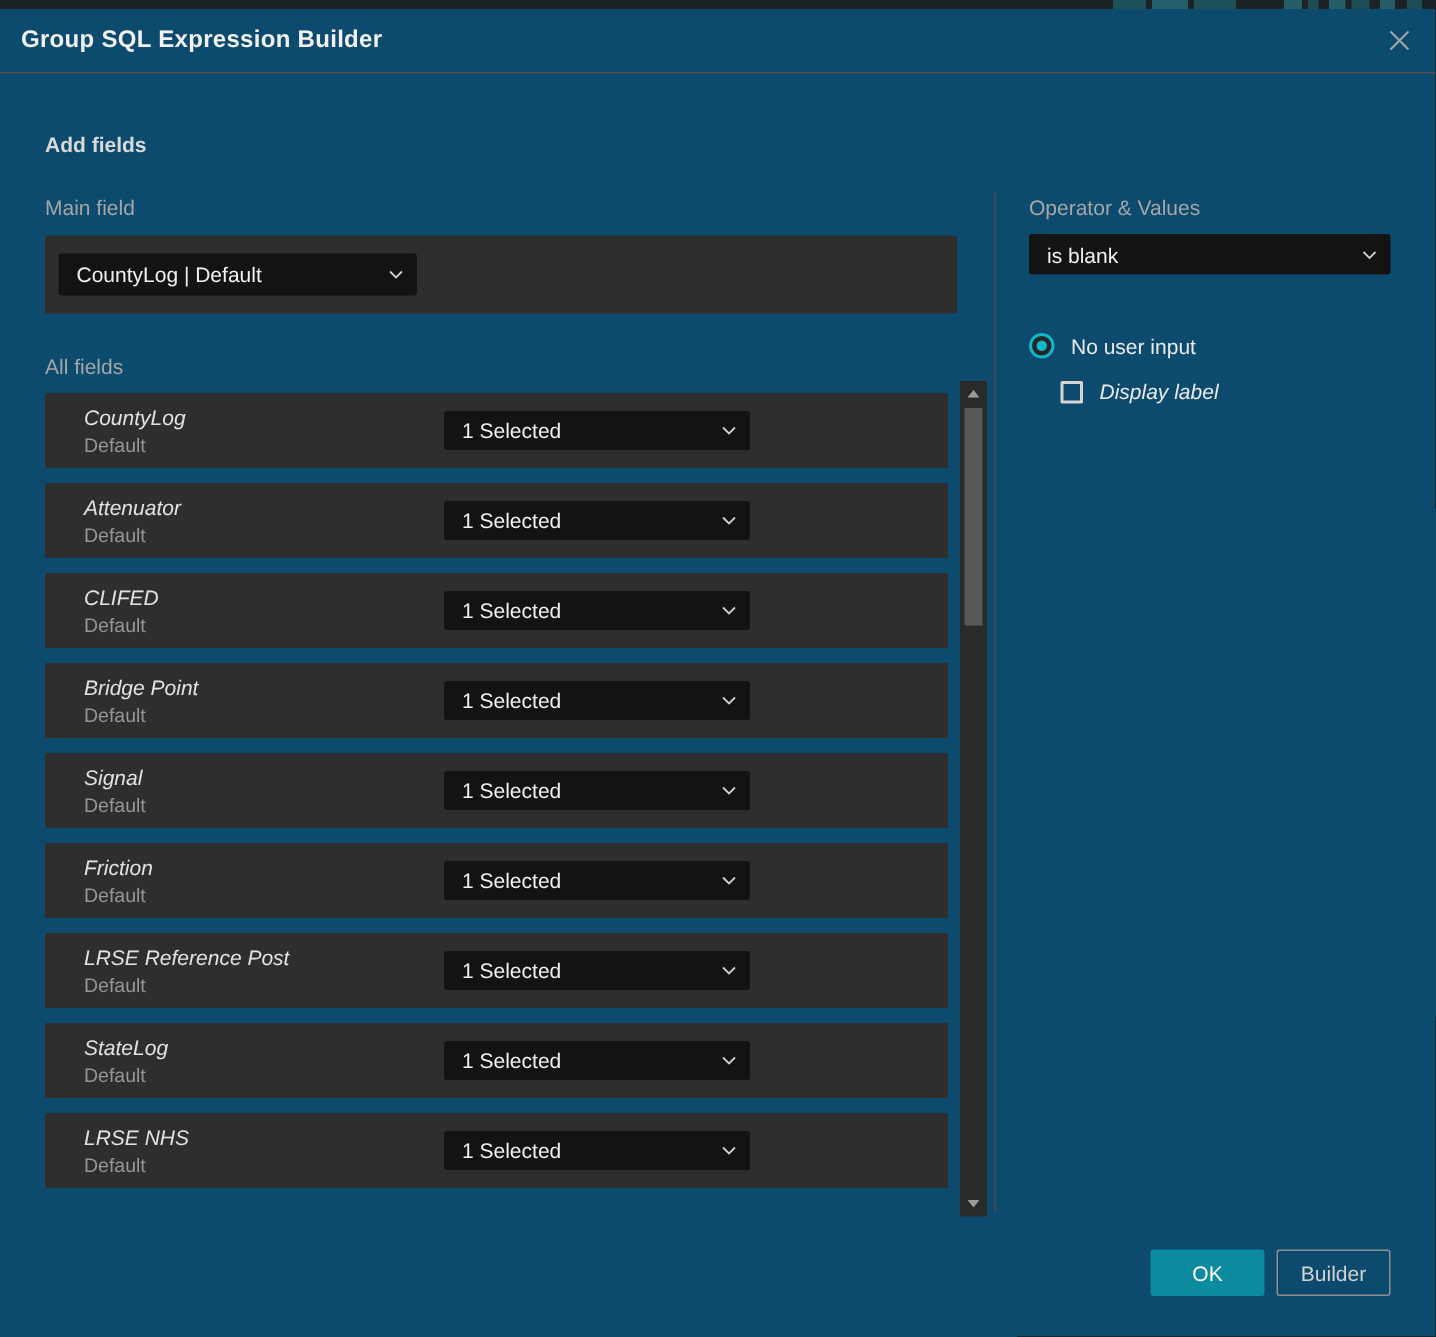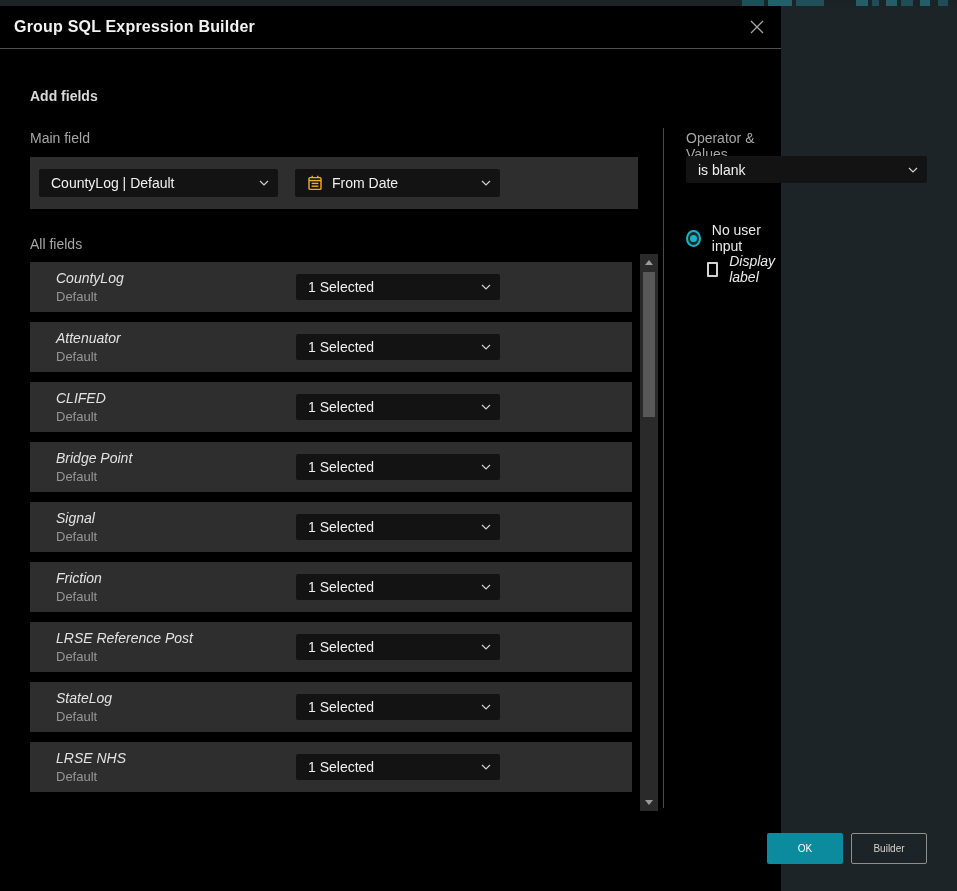--- a/index.html
+++ b/index.html
@@ -7,22 +7,22 @@
   body { font-family:"Liberation Sans", sans-serif; }
   .screen {
     position:relative; width:957px; height:891px; overflow:hidden;
     background:#1d2427;
   }
   
   .top-strip { position:absolute; left:0; top:0; width:957px; height:6px; background:#1b2326; }
   .top-strip .frag { position:absolute; top:0; height:6px; }
 
   .dialog {
-    position:absolute; left:0; top:6px; width:781px; height:885px;
-    background:#000000; color:#e8e8e8;
+    position:absolute; left:0; top:6px; width:957px; height:885px;
+    background:#0c4a6e; color:#e8e8e8;
   }
   .dialog-header {
     position:absolute; left:0; top:0; width:100%; height:43px;
     border-bottom:1px solid #4f4f4f;
     display:flex; align-items:center;
   }
   .dialog-title {
     margin-left:14px; font-size:16px; font-weight:700; color:#f2f2f2; letter-spacing:.2px;
   }
   .close-btn {
@@ -112,21 +112,21 @@
     display:flex; align-items:center; gap:11px; cursor:pointer;font-style:italic;
   }
   .checkbox {
     width:15px; height:15px; border:2px solid #d4d4d4; border-radius:1px; background:transparent;
   }
 
   
   .btn {
     position:absolute; top:827px; width:76px; height:31px;
     display:flex; align-items:center; justify-content:center;
-    font-size:10px; border-radius:2px; cursor:pointer;
+    font-size:14px; border-radius:2px; cursor:pointer;
   }
   .btn-ok { left:767px; background:var(--accent-teal); color:#ffffff; }
   .btn-cancel { left:851px; background:transparent; border:1px solid #8f8f8f; color:#d2d2d2; }
 </style>
 </head>
 <body>
 
 <div class="screen">
 
   <div class="top-strip">
@@ -158,38 +158,20 @@
 
     <div class="main-field-box">
       <div class="dropdown dd-layer">
         <span>CountyLog | Default</span>
         <span class="chev">
           <svg width="10" height="7" viewBox="0 0 10 7" fill="none" stroke="#cfcfcf" stroke-width="1.2">
               <path d="M1 1.5 L5 5.5 L9 1.5"></path>
             </svg>
         </span>
       </div>
-      <div class="dropdown dd-field">
-        <span class="cal">
-          <svg width="16" height="16" viewBox="0 0 16 16" fill="none" stroke="#f2b211" stroke-width="1.4">
-            <rect x="2" y="2.6" width="12" height="11.8" rx="1"></rect>
-            <line x1="2" y1="5.6" x2="14" y2="5.6"></line>
-            <line x1="4.6" y1="8.4" x2="11.4" y2="8.4"></line>
-            <line x1="4.6" y1="11.2" x2="11.4" y2="11.2"></line>
-            <line x1="5.2" y1="0.8" x2="5.2" y2="2.6"></line>
-            <line x1="10.8" y1="0.8" x2="10.8" y2="2.6"></line>
-          </svg>
-        </span>
-        <span>From Date</span>
-        <span class="chev">
-          <svg width="10" height="7" viewBox="0 0 10 7" fill="none" stroke="#cfcfcf" stroke-width="1.2">
-              <path d="M1 1.5 L5 5.5 L9 1.5"></path>
-            </svg>
-        </span>
-      </div>
     </div>
 
     <div class="group-label lbl-all">All fields</div>
 
     <div class="fields-list">
         <div class="field-row">
           <div class="fname">CountyLog</div>
           <div class="fsub">Default</div>
           <div class="dropdown">
             <span>1 Selected</span>

